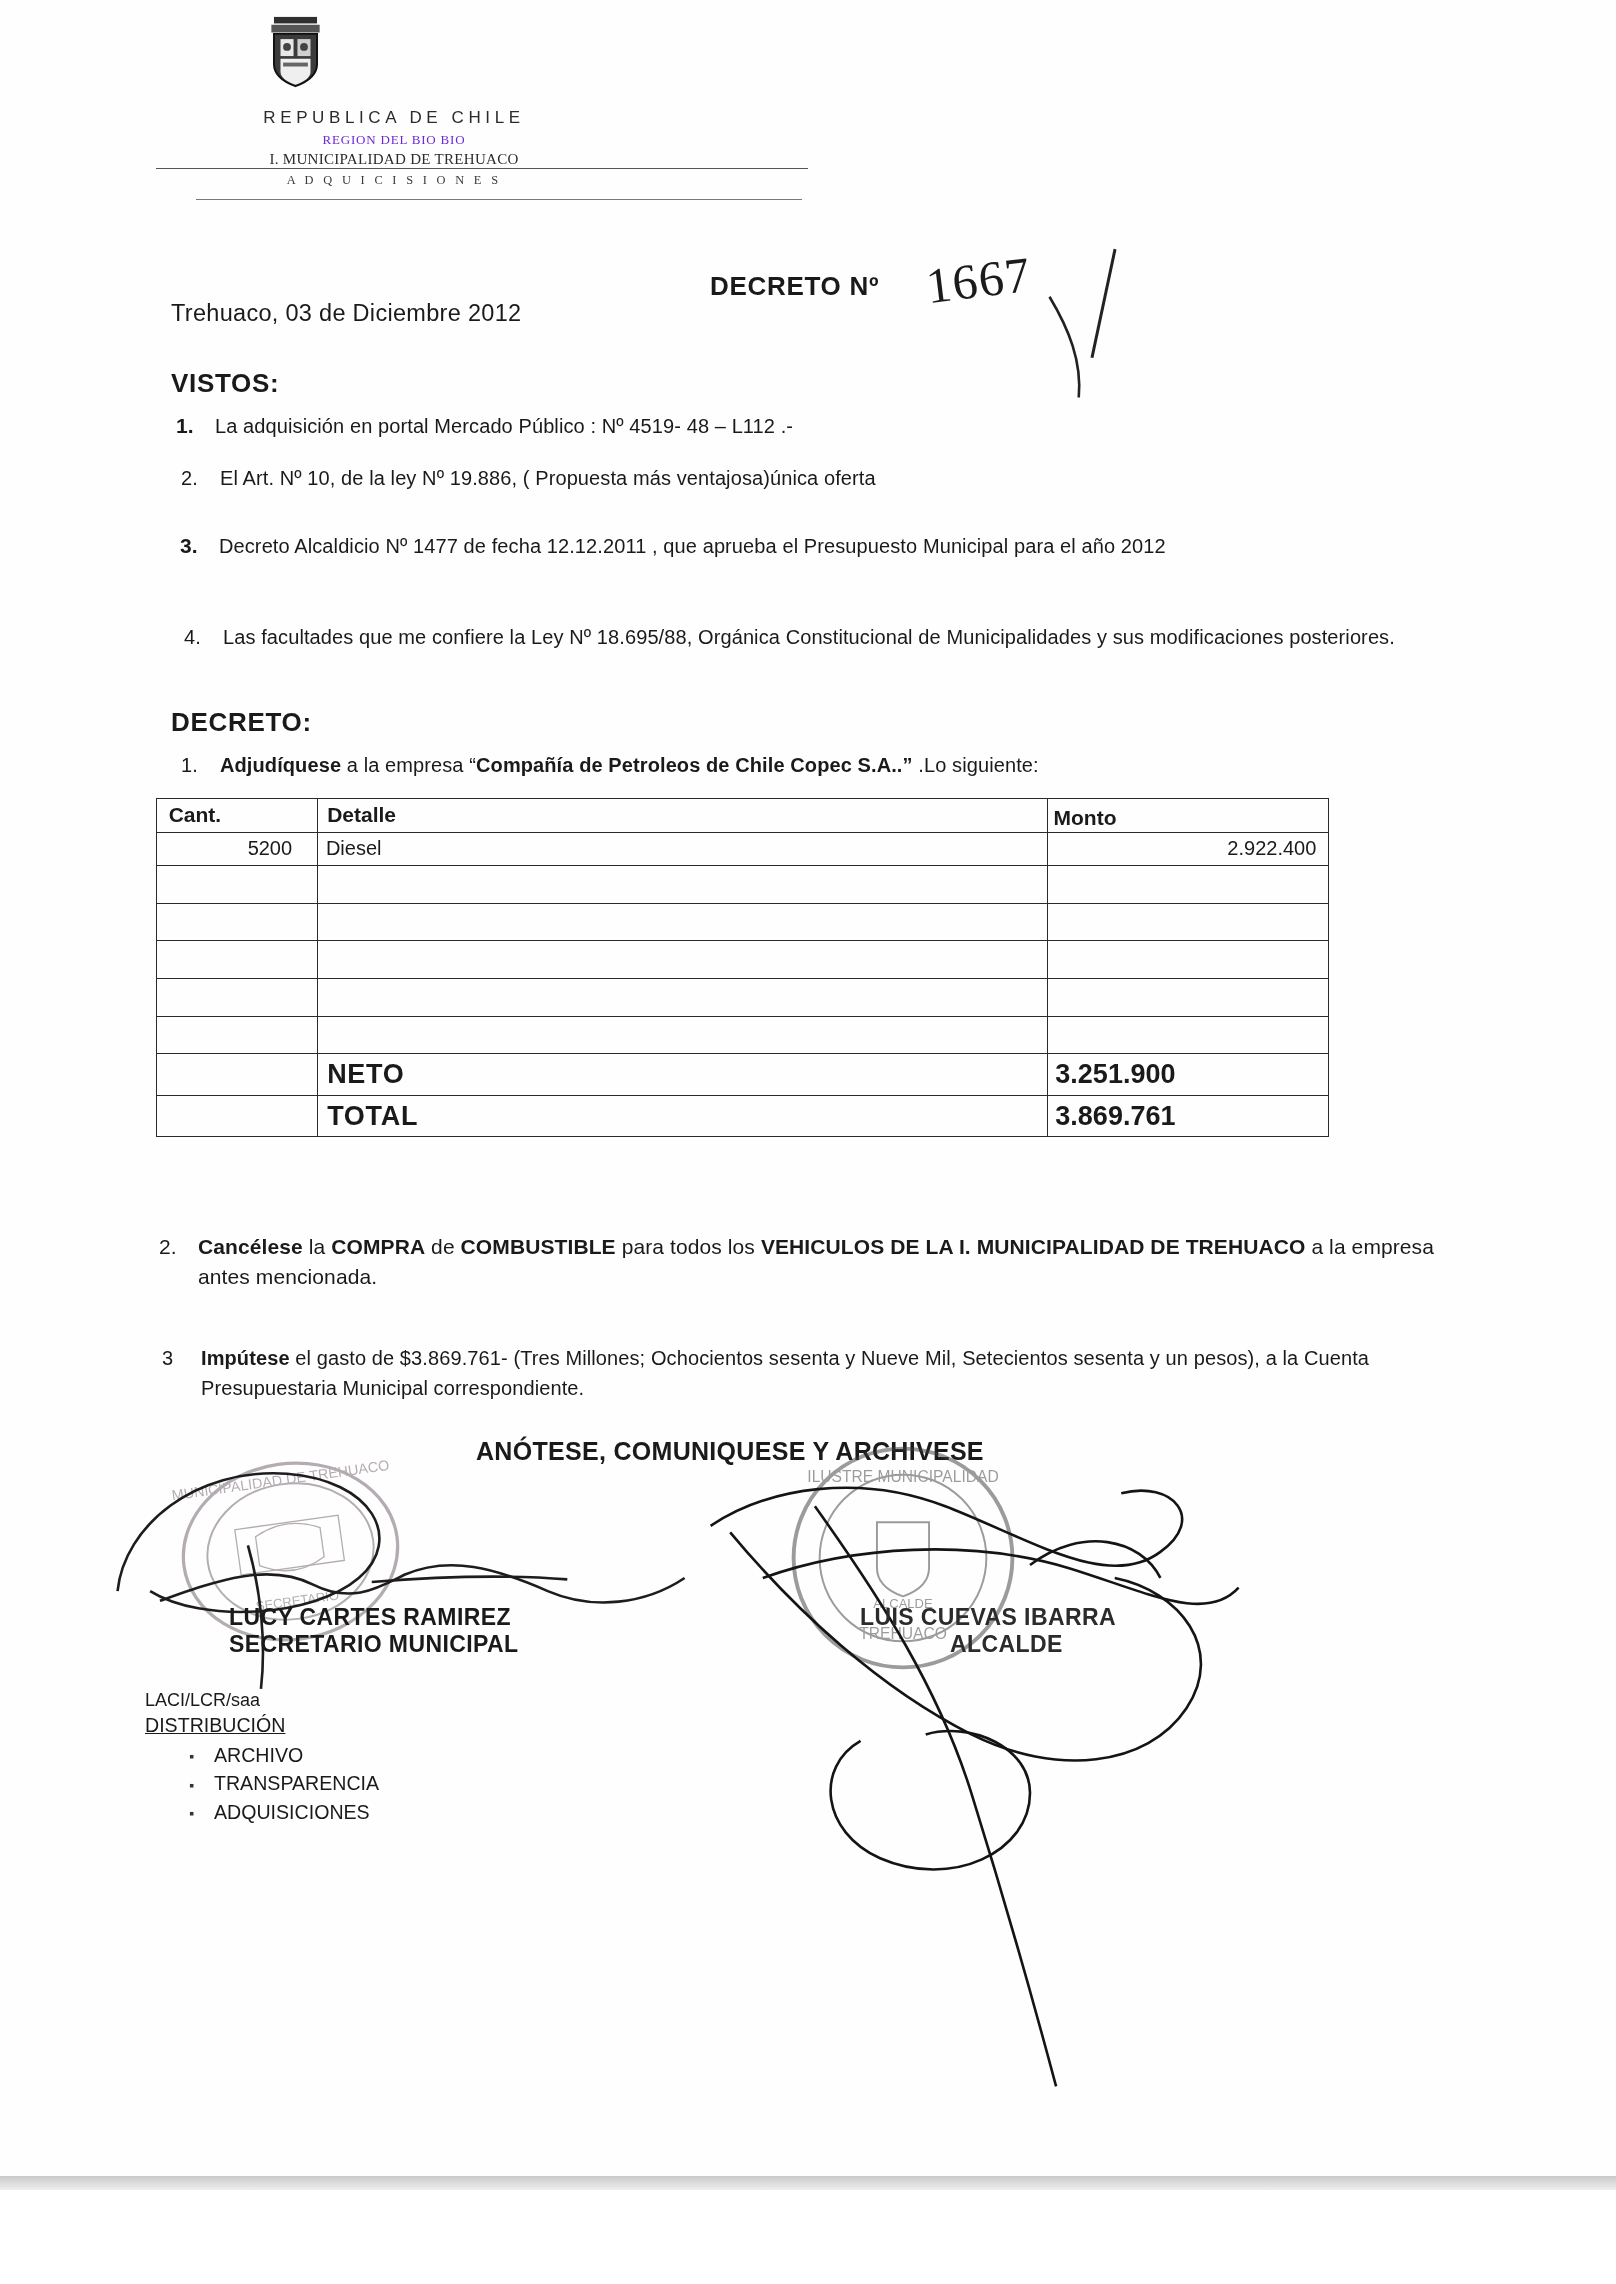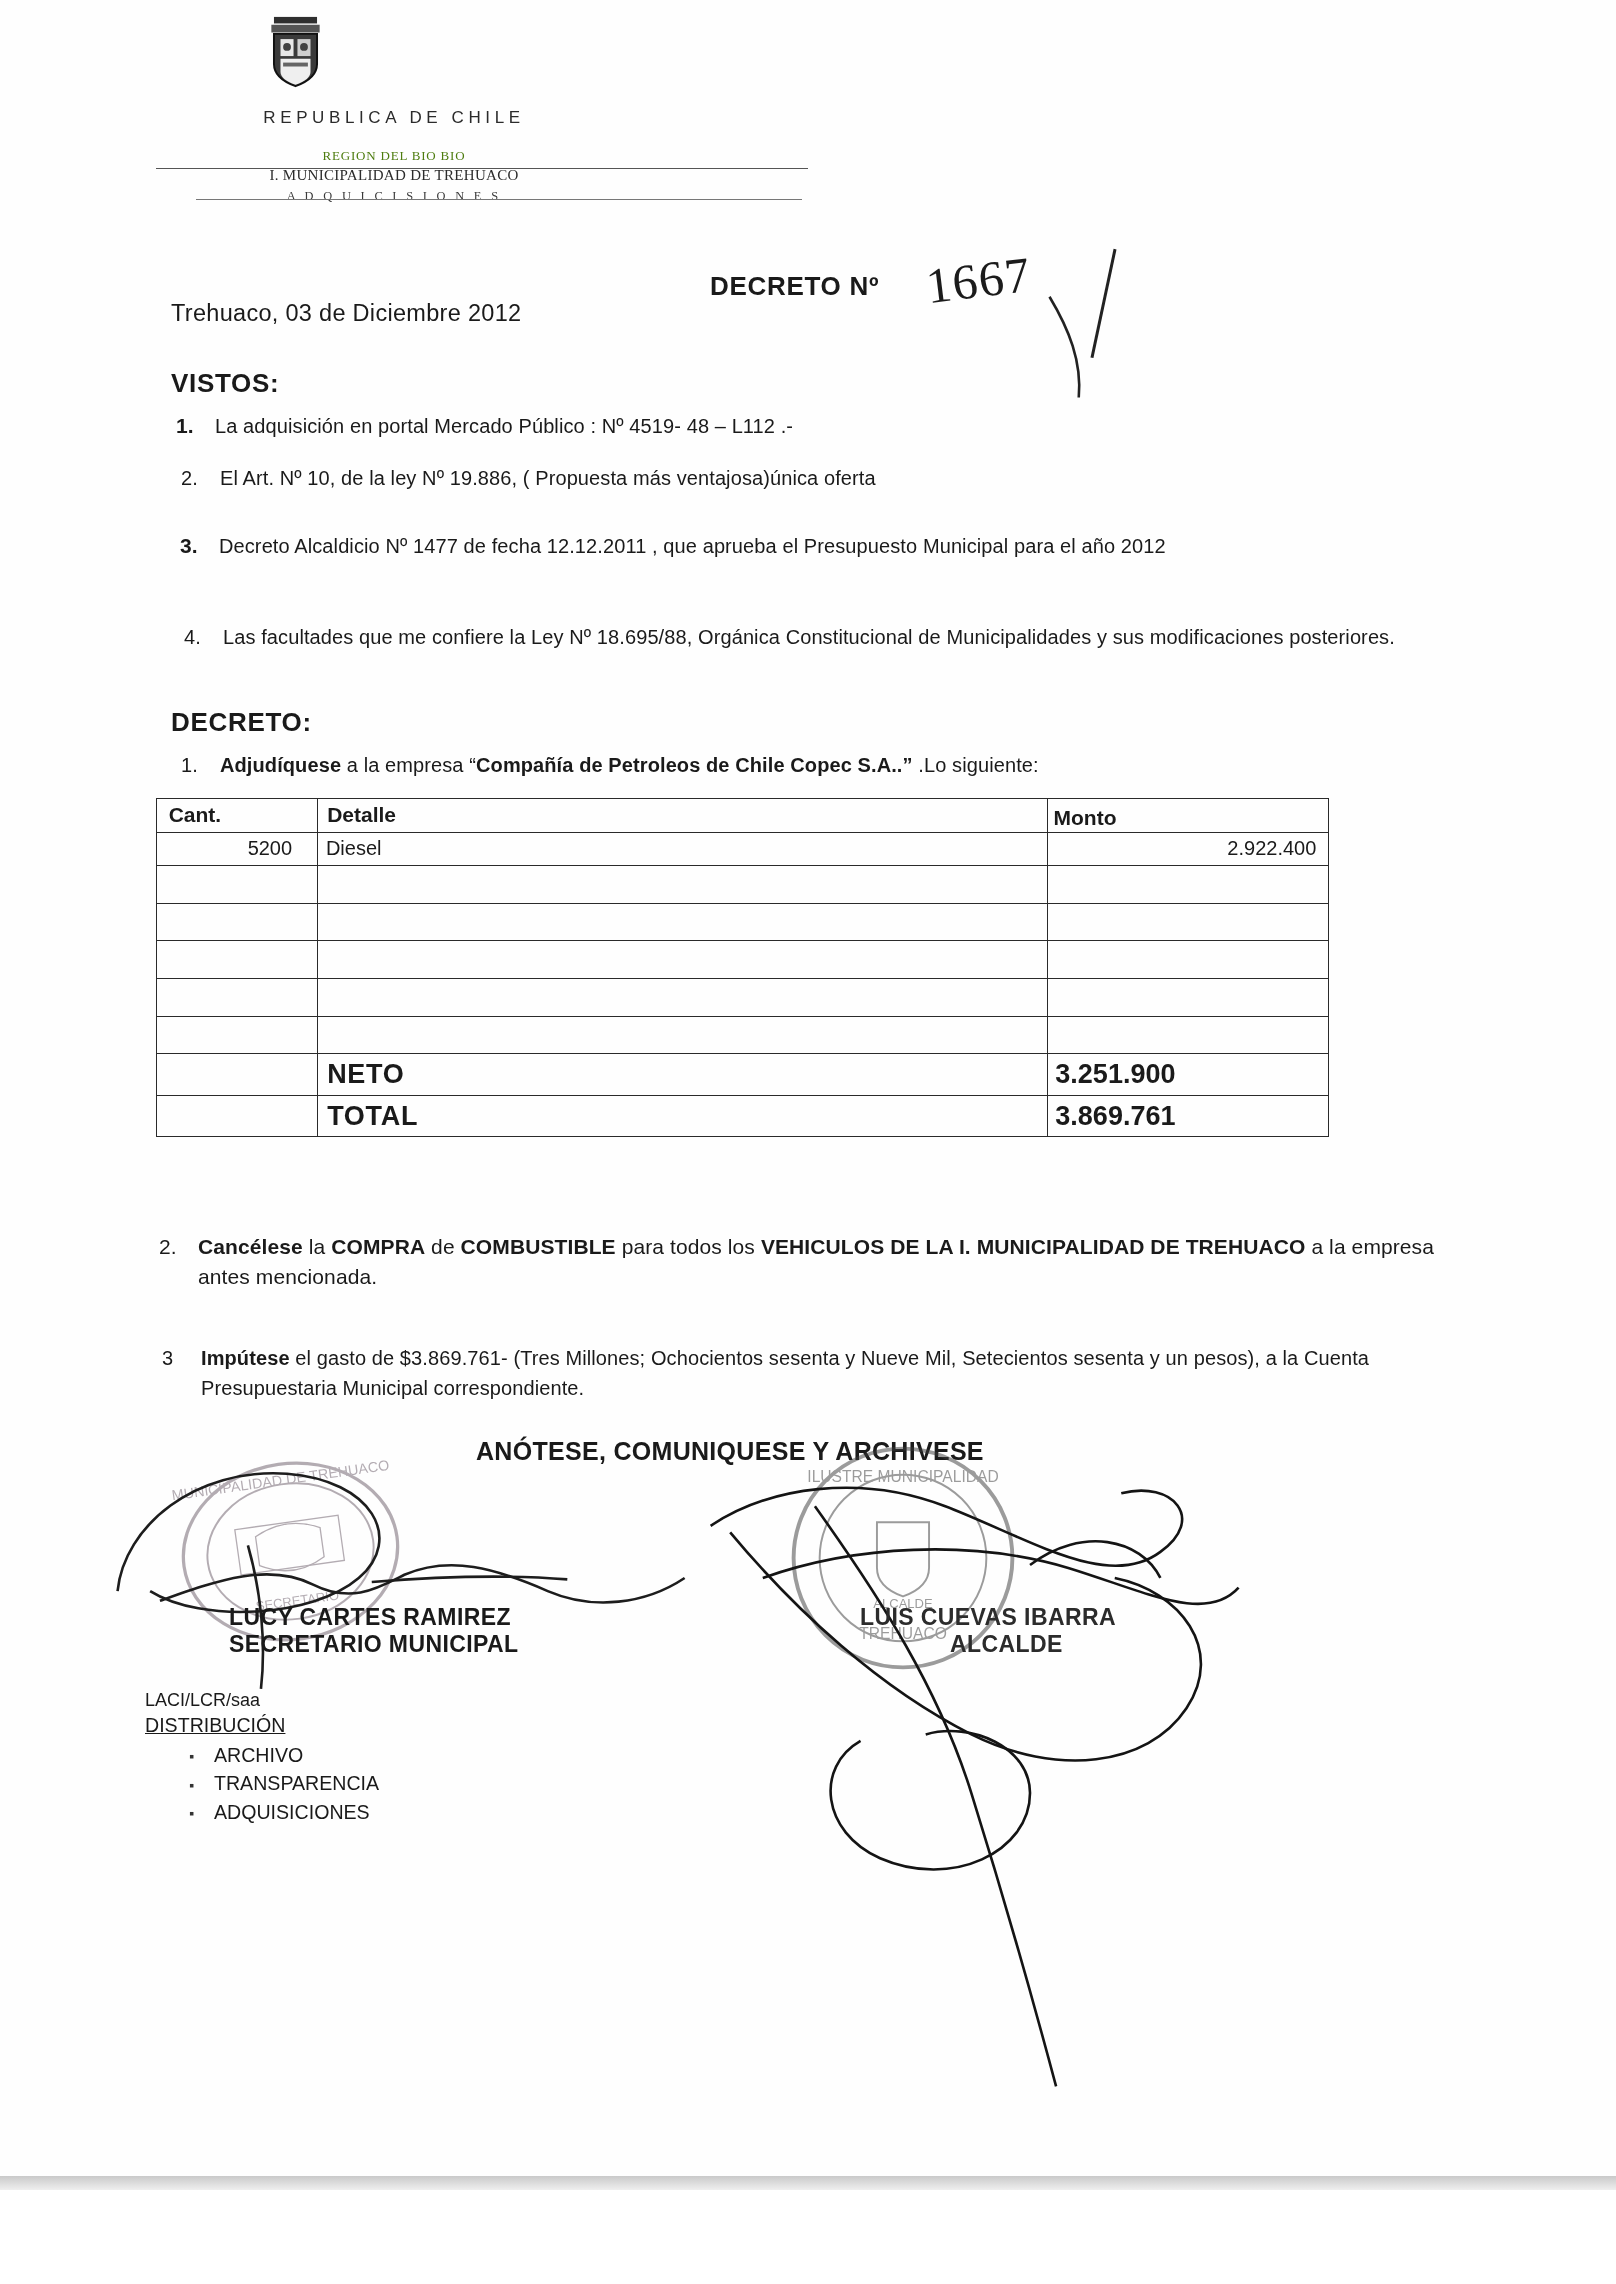--- a/index.html
+++ b/index.html
@@ -57,23 +57,23 @@
   }
   .hdr-line1 {
     font-size: 17px;
     letter-spacing: 4.6px;
     color: #2b2b2b;
     font-family: "Liberation Sans", sans-serif;
   }
   .hdr-line2 {
     font-size: 13px;
     letter-spacing: 0.8px;
-    margin-top: 20px;
+    margin-top: 4px;
     font-family: "Liberation Serif", serif;
-    color: #4d7c0f;
+    color: #6d28d9;
   }
   .hdr-line3 {
     font-size: 15px;
     letter-spacing: 0.3px;
     margin-top: 3.3px;
     font-family: "Liberation Serif", serif;
     color: #2b2b2b;
   }
   .hdr-line4 {
     font-size: 12.4px;

